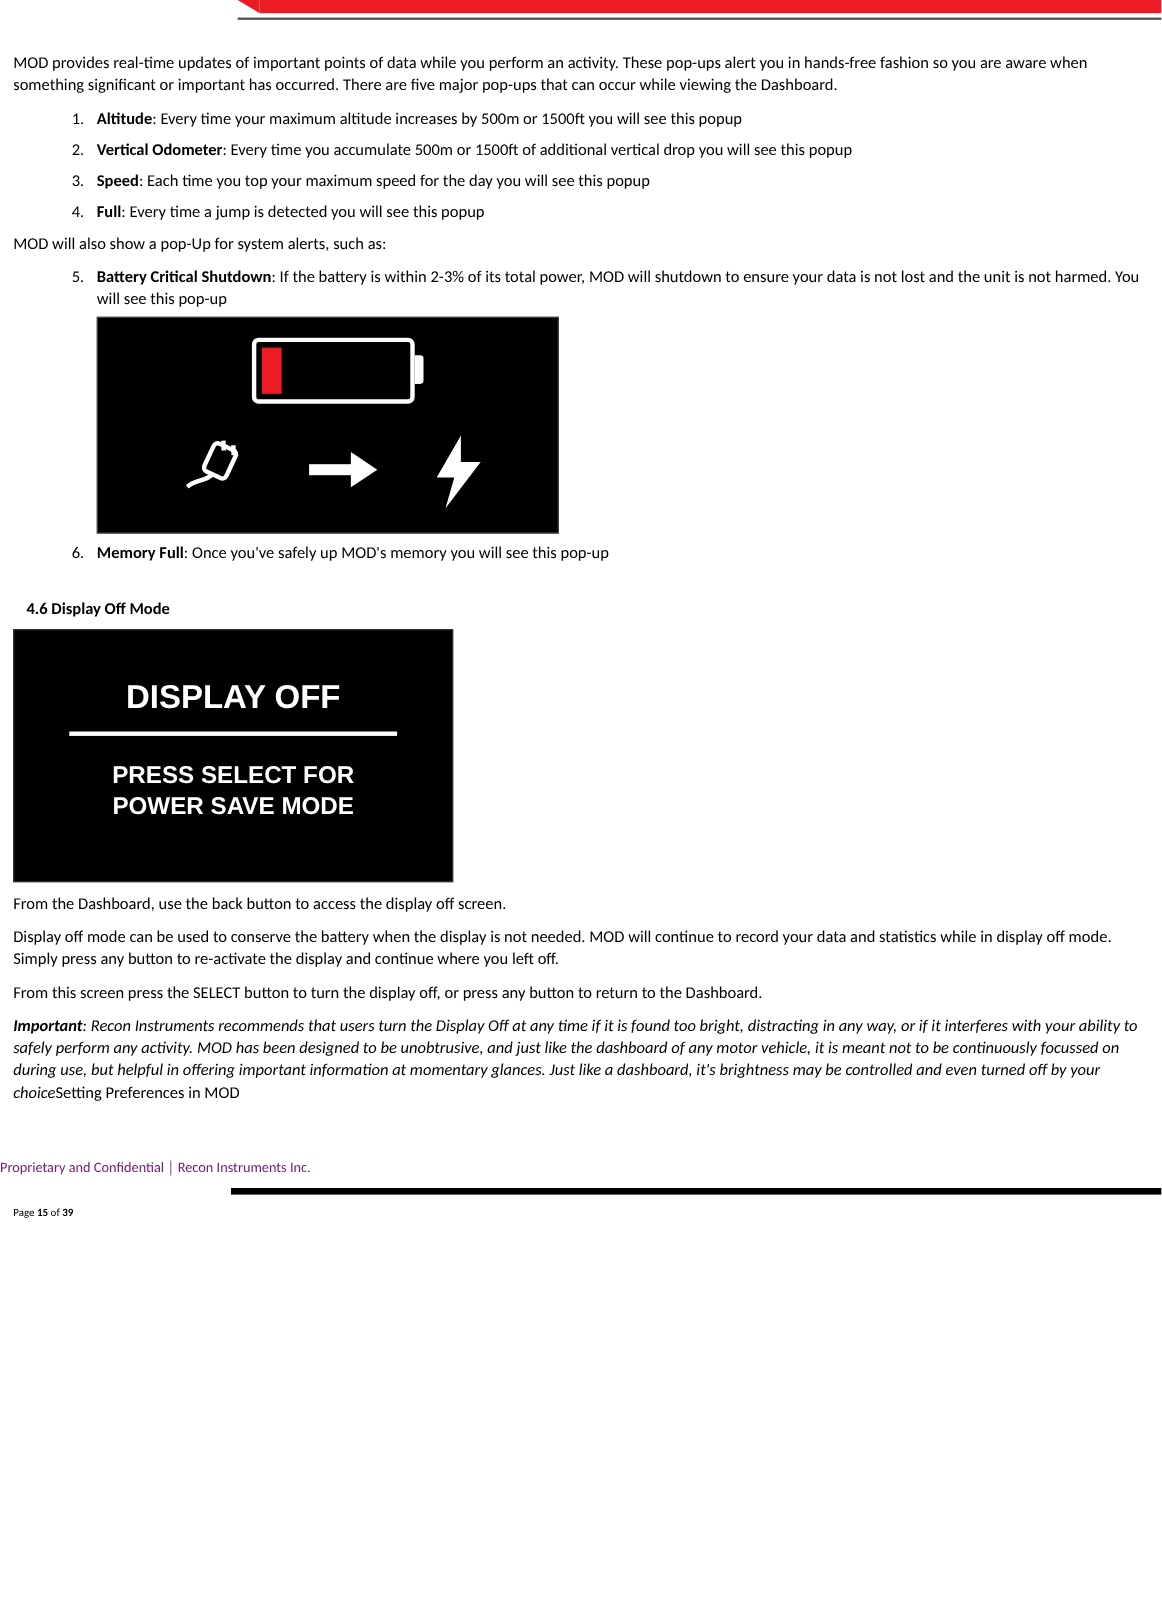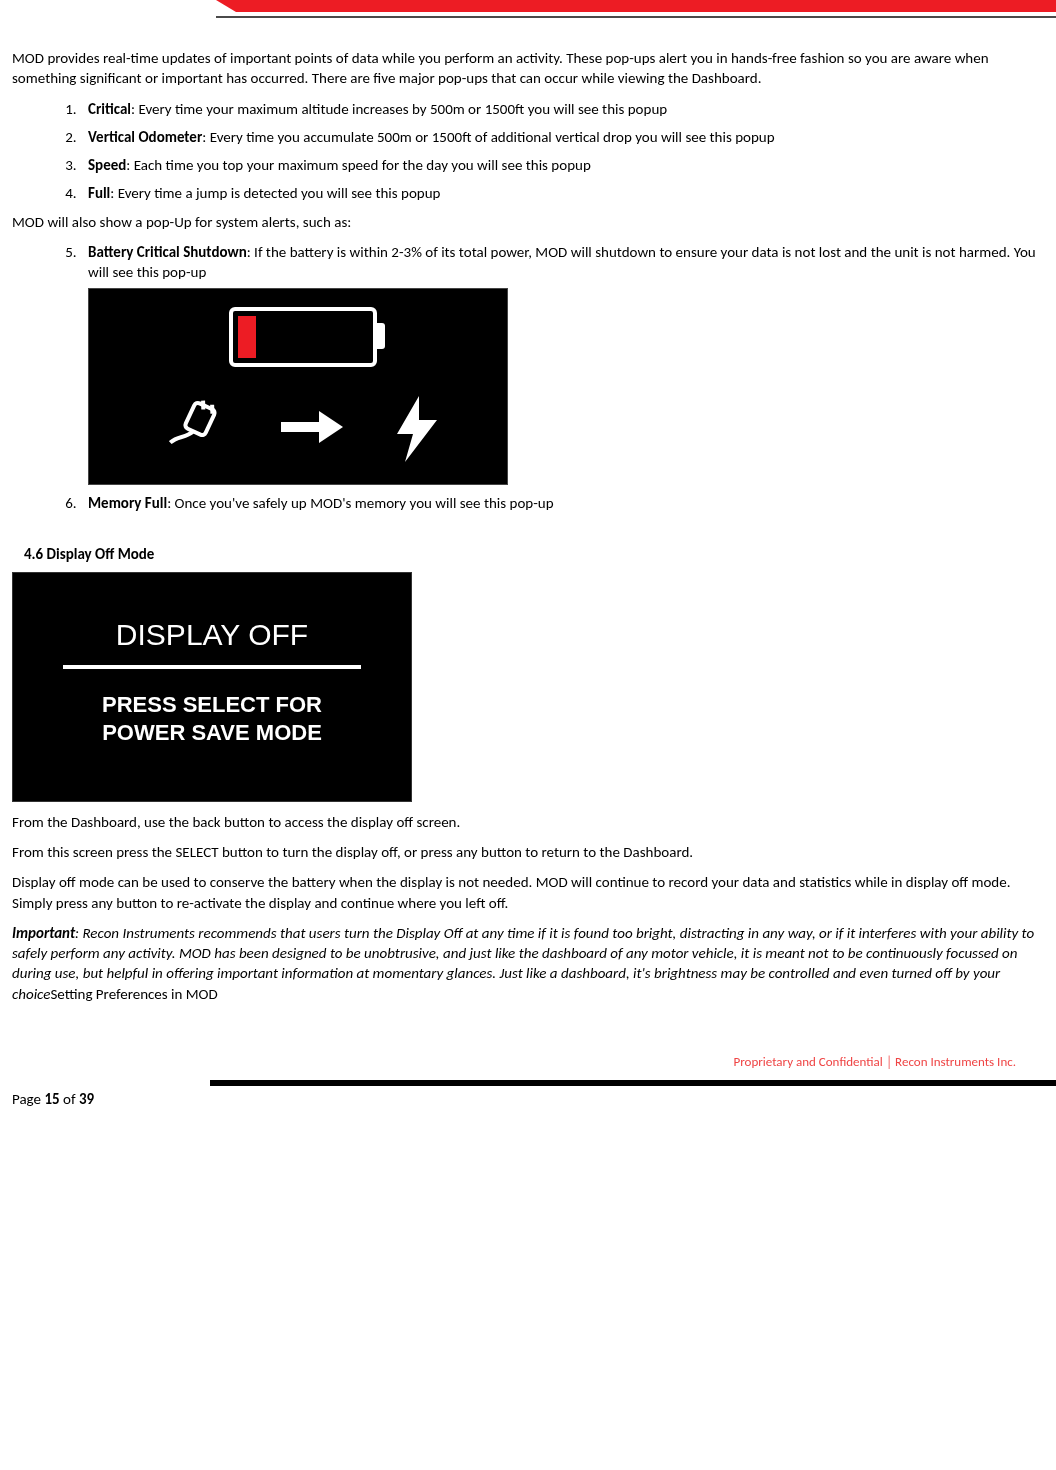--- a/index.html
+++ b/index.html
@@ -125,21 +125,21 @@
     text-align: center;
     border: 1px solid #333;
   }
   .display-off-title {
     position: absolute;
     top: 42px;
     left: 0;
     right: 0;
     font-family: Arial, sans-serif;
     font-size: 30px;
-    font-weight: normal;
+    font-weight: bold;
     letter-spacing: 0px;
   }
   .display-off-line {
     position: absolute;
     top: 92px;
     left: 50px;
     right: 50px;
     height: 4px;
     background: #fff;
   }
@@ -163,54 +163,54 @@
   }
   .important-note .body {
     font-style: italic;
   }
   .footer {
     position: relative;
     height: 60px;
     margin-top: 30px;
   }
   .footer-text {
-    text-align: right;
-    color: #ef4444;
+    text-align: left;
+    color: #701a75;
     font-size: 13px;
     padding-right: 40px;
   }
   .footer-line {
     position: absolute;
     left: 210px;
     right: 0;
     top: 26px;
     height: 6px;
     background: #000;
   }
   .page-num {
     position: absolute;
     left: 12px;
     bottom: 6px;
-    font-size: 15px;
+    font-size: 10px;
   }
 </style>
 </head>
 <body>
 
 <div class="header-bar">
   <div class="header-red"></div>
   <div class="header-line"></div>
 </div>
 
 <div class="content">
 
   <div class="para">MOD provides real-time updates of important points of data while you perform an activity.  These pop-ups alert you in hands-free fashion so you are aware when something significant or important has occurred. There are five major pop-ups that can occur while viewing the Dashboard.</div>
 
   <ol start="1">
-    <li><b>Critical</b><span>: Every time your maximum altitude increases by 500m or 1500ft you will see this popup</span></li>
+    <li><b>Altitude</b><span>: Every time your maximum altitude increases by 500m or 1500ft you will see this popup</span></li>
     <li><b>Vertical Odometer</b><span>: Every time you accumulate 500m or 1500ft of additional vertical drop you will see this popup</span></li>
     <li><b>Speed</b><span>: Each time you top your maximum speed for the day you will see this popup</span></li>
     <li><b>Full</b><span>: Every time a jump is detected you will see this popup</span></li>
   </ol>
 
   <div class="para" style="margin-top:0">MOD will also show a pop-Up for system alerts, such as:</div>
 
   <ol start="5">
     <li>
       <b>Battery Critical Shutdown</b><span>: If the battery is within 2-3% of its total power, MOD will shutdown to ensure your data is not lost and the unit is not harmed.  You will see this pop-up</span>
@@ -246,22 +246,22 @@
   <div class="display-off-graphic">
     <div class="display-off-title">DISPLAY OFF</div>
     <div class="display-off-line"></div>
     <div class="display-off-sub">
       <span>PRESS SELECT FOR</span><br>
       <span>POWER SAVE MODE</span>
     </div>
   </div>
 
   <div class="para">From the Dashboard, use the back button to access the display off screen.</div>
+  <div class="para"> Display off mode can be used to conserve the battery when the display is not needed. MOD will continue to record your data and statistics while in display off mode. Simply press any button to re-activate the display and continue where you left off.</div>
   <div class="para">From this screen press the SELECT button to turn the display off, or press any button to return to the Dashboard.</div>
-  <div class="para"> Display off mode can be used to conserve the battery when the display is not needed. MOD will continue to record your data and statistics while in display off mode. Simply press any button to re-activate the display and continue where you left off.</div>
 
   <div class="important-note">
     <span class="lead">Important</span><span class="body">: Recon Instruments recommends that users turn the Display Off at any time if it is found too bright, distracting in any way, or if it interferes with your ability to safely perform any activity. MOD has been designed to be unobtrusive, and just like the dashboard of any motor vehicle, it is meant not to be continuously focussed on during use, but helpful in offering important information at momentary glances. Just like a dashboard, it's brightness may be controlled and even turned off by your choice</span><span>Setting Preferences in MOD</span>
   </div>
 
 </div>
 
 <div class="footer">
   <div class="footer-text">Proprietary and Confidential  │  Recon Instruments Inc.</div>
   <div class="footer-line"></div>

